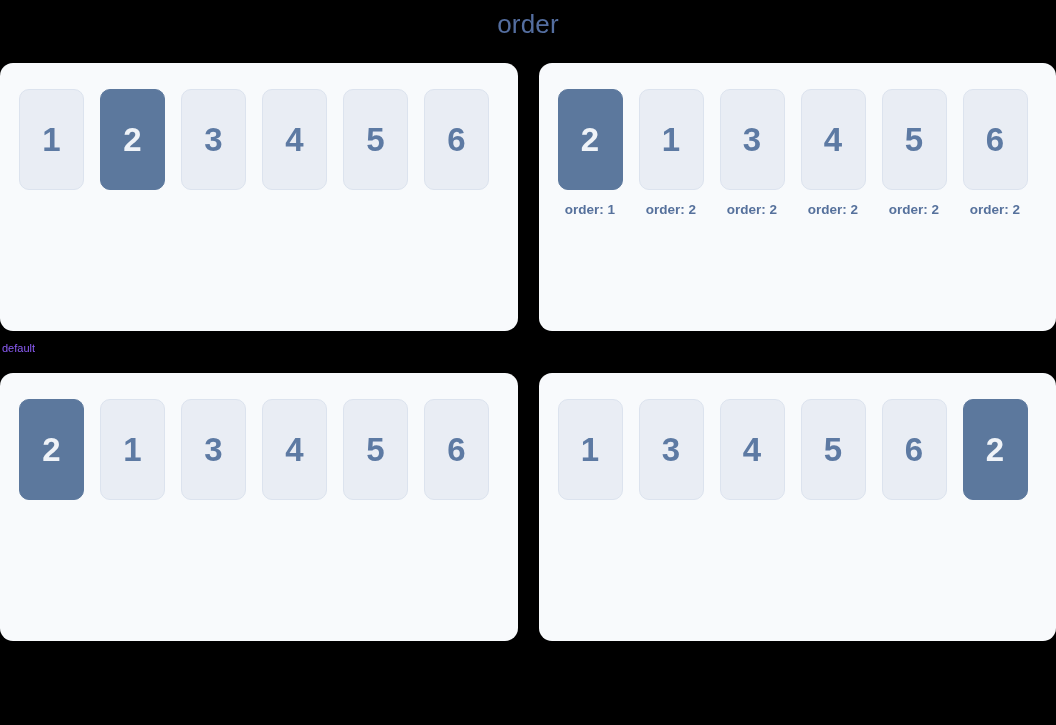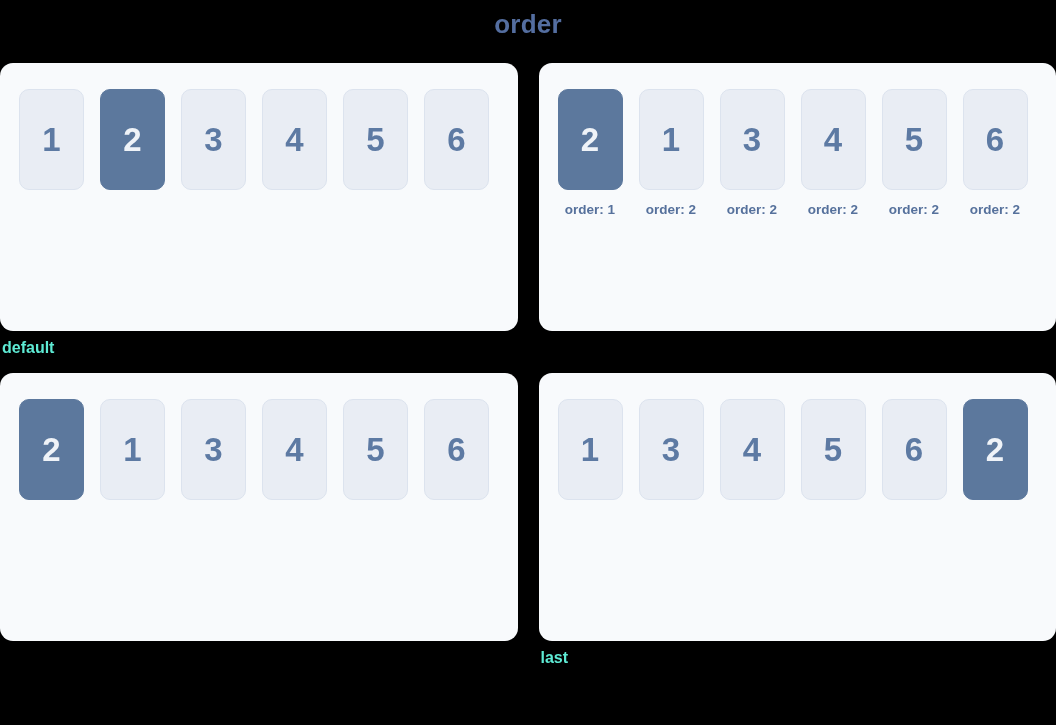--- a/index.html
+++ b/index.html
@@ -10,21 +10,21 @@
     background: #000000;
     font-family: "Liberation Sans", "DejaVu Sans", sans-serif;
     overflow: hidden;
   }
   .page-title {
     margin: 8px 0 0 0;
     height: 32px;
     line-height: 32px;
     text-align: center;
     font-size: 26px;
-    font-weight: 700;
+    font-weight: 400;
     color: #546ea0;
     letter-spacing: 0.2px;
   }
   .demo-grid {
     margin-top: 23px;
     display: grid;
     grid-template-columns: 1fr 1fr;
     column-gap: 21px;
     row-gap: 16px;
     width: 1056px;
@@ -69,23 +69,23 @@
   .order-label {
     margin-top: 12px;
     font-size: 13.5px;
     font-weight: 600;
     color: #56719c;
     white-space: nowrap;
     text-align: center;
   }
   figcaption.caption {
     margin: 8px 0 0 2px;
-    font-size: 16px;
-    font-weight: 700;
-    color: #5eead4;
+    font-size: 11px;
+    font-weight: 400;
+    color: #8b5cf6;
     line-height: 18px;
   }
 </style>
 </head>
 <body>
 
 <h1 class="page-title">order</h1>
 
 <div class="demo-grid">
 
@@ -179,16 +179,15 @@
         <div class="item-cell">
           <div class="item">5</div>
         </div>
         <div class="item-cell">
           <div class="item">6</div>
         </div>
         <div class="item-cell">
           <div class="item hl">2</div>
         </div>
       </div>
-    <figcaption class="caption">last</figcaption>
   </figure>
 
 </div>
 
 </body></html>

